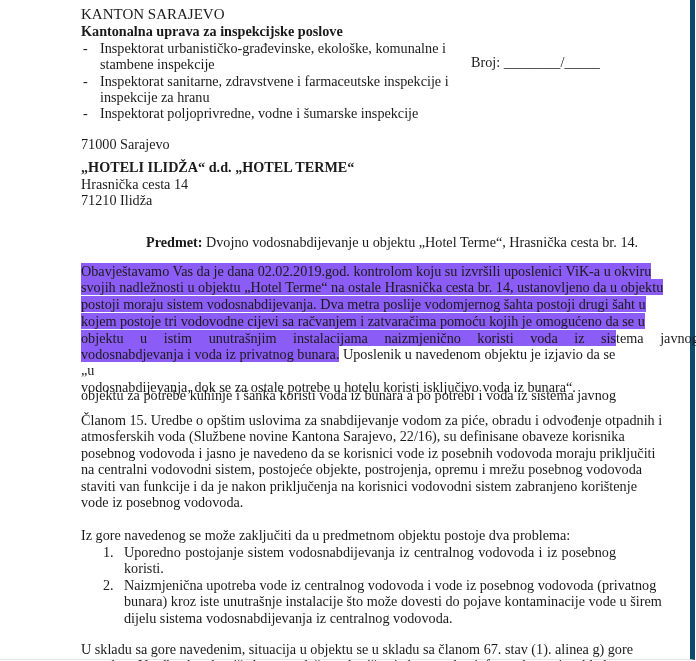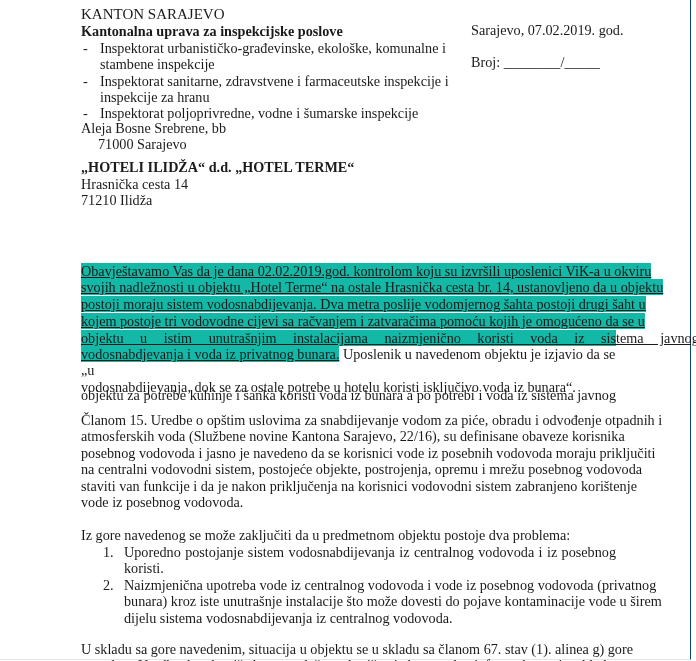--- a/index.html
+++ b/index.html
@@ -6,27 +6,27 @@
   body {
     width: 696px; height: 661px; overflow: hidden;
     background: #ffffff;
     font-family: "Liberation Serif", "DejaVu Serif", serif;
     color: #1a1a1a;
     position: relative;
   }
   .page {
     position: absolute; left: 0; top: 0; width: 690px; height: 659px;
     background: #ffffff;
-    border-right: 1px solid #0c4a6e;
+    border-right: 5px solid #0c4a6e;
     border-bottom: 1px solid #e4e4e4;
   }
   .abs { position: absolute; white-space: nowrap; }
   .t { font-size: 14.2px; line-height: 16px; }
   .b { font-weight: bold; }
-  .hl { background: #14b8a6; text-decoration: underline; }
+  .hl { background: #8b5cf6; }
   .just { text-align: justify; text-align-last: justify; white-space: nowrap; }
   .line { position: absolute; font-size: 14.2px; line-height: 16px; }
 </style>
 </head>
 <body>
 
 <div class="page">
 
   <div class="abs t" style="left:81px; top:6px; font-size:15px;">KANTON SARAJEVO</div>
   <div class="abs t b" style="left:81px; top:23px;text-align:right;">Kantonalna uprava za inspekcijske poslove</div>
@@ -37,30 +37,31 @@
     <div class="abs t" style="left:100px; top:56px;">stambene inspekcije</div>
 
     <div class="abs t" style="left:83px; top:73px;">-</div>
     <div class="abs t" style="left:100px; top:73px;">Inspektorat sanitarne, zdravstvene i farmaceutske inspekcije i</div>
     <div class="abs t" style="left:100px; top:89px;">inspekcije za hranu</div>
 
     <div class="abs t" style="left:83px; top:105px;">-</div>
     <div class="abs t" style="left:100px; top:105px;">Inspektorat poljoprivredne, vodne i šumarske inspekcije</div>
   </div>
 
-  <div class="abs t" style="left:81px; top:120px;">Aleja Bosne Srebrene, bb</div>
-  <div class="abs t" style="left:98px; top:136px;">71000 Sarajevo</div>
+  <div class="abs t" style="left:81px; top:136px;">71000 Sarajevo</div>
 
-  <div class="abs t" style="left:471px; top:22px;">Sarajevo, 07.02.2019. god.</div>
   <div class="abs t" style="left:471px; top:54px;">Broj: ________/_____</div>
 
   <div class="abs t b" style="left:81px; top:159px;">„HOTELI ILIDŽA“ d.d. „HOTEL TERME“</div>
   <div class="abs t" style="left:81px; top:176px;">Hrasnička cesta 14</div>
   <div class="abs t" style="left:81px; top:192px;">71210 Ilidža</div>
 
+  <div class="abs t" style="left:146px; top:234px;">
+    <span class="b">Predmet:</span><span> Dvojno vodosnabdijevanje u objektu „Hotel Terme“, Hrasnička cesta br. 14.</span>
+  </div>
 
   <div>
     <div class="line just" style="left:81px; top:263px; width:535px;"><span class="hl">Obavještavamo Vas da je dana 02.02.2019.god. kontrolom koju su izvršili uposlenici ViK-a u okviru</span></div>
     <div class="line just" style="left:81px; top:279px; width:535px;"><span class="hl">svojih nadležnosti u objektu „Hotel Terme“ na ostale Hrasnička cesta br. 14, ustanovljeno da u objektu</span></div>
     <div class="line just" style="left:81px; top:296px; width:535px;"><span class="hl">postoji moraju sistem vodosnabdijevanja. Dva metra poslije vodomjernog šahta postoji drugi šaht u</span></div>
     <div class="line just" style="left:81px; top:313px; width:535px;"><span class="hl">kojem postoje tri vodovodne cijevi sa račvanjem i zatvaračima pomoću kojih je omogućeno da se u</span></div>
     <div class="line just hl" style="left:81px; top:330px; width:535px; word-spacing:13px;">objektu u istim unutrašnjim instalacijama naizmjenično koristi voda iz sistema javnog</div>
     <div class="line" style="left:81px; top:346px; width:535px;"><span class="hl">vodosnabdjevanja i voda iz privatnog bunara.</span><span> Uposlenik u navedenom objektu je izjavio da se „u</span></div>
     <div class="line just" style="left:81px; top:362px; width:535px;margin-top:25px;">objektu za potrebe kuhinje i šanka koristi voda iz bunara a po potrebi i voda iz sistema javnog</div>
     <div class="line" style="left:81px; top:379px;">vodosnabdijevanja, dok se za ostale potrebe u hotelu koristi isključivo voda iz bunara“.</div>

